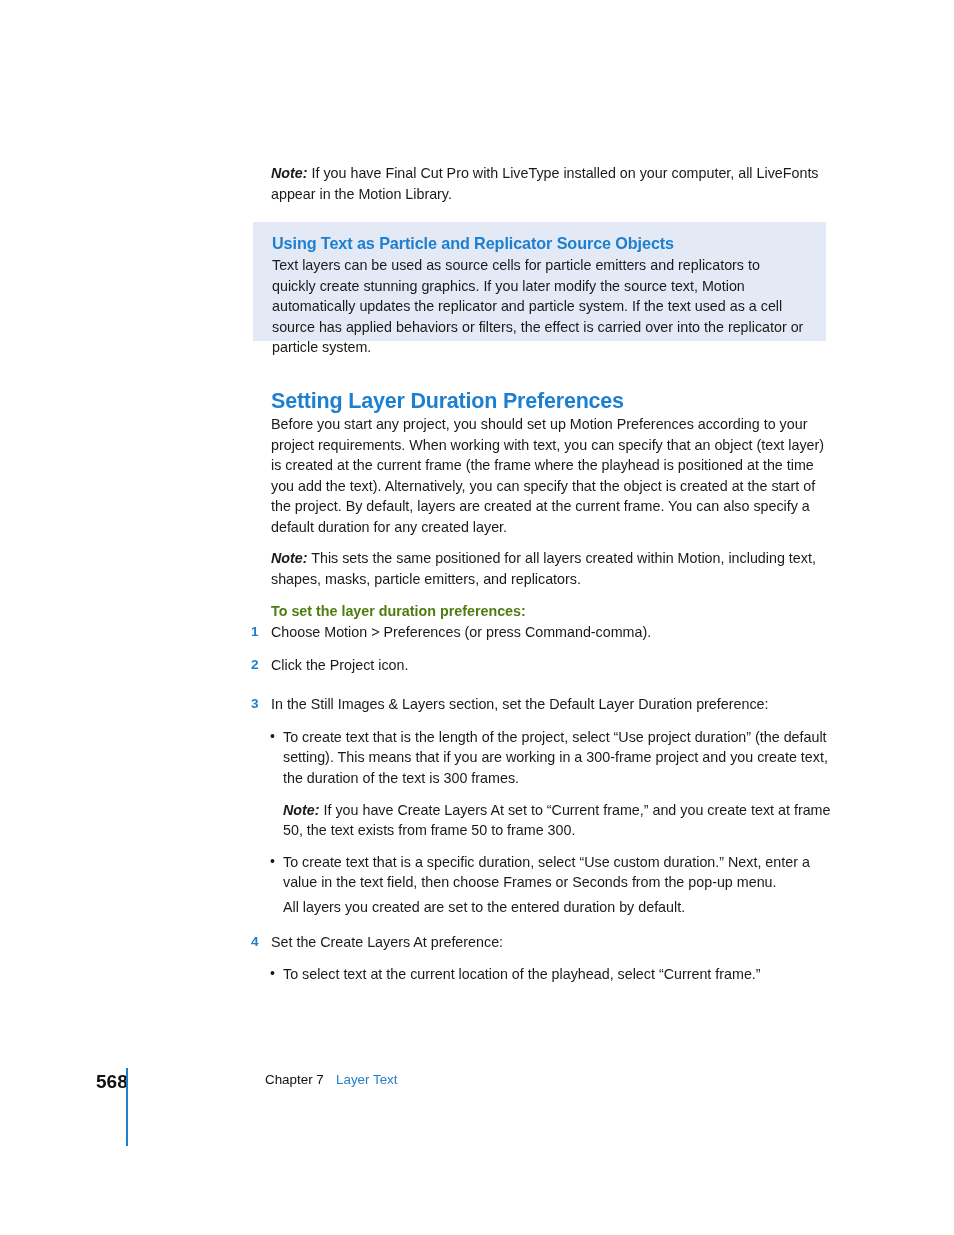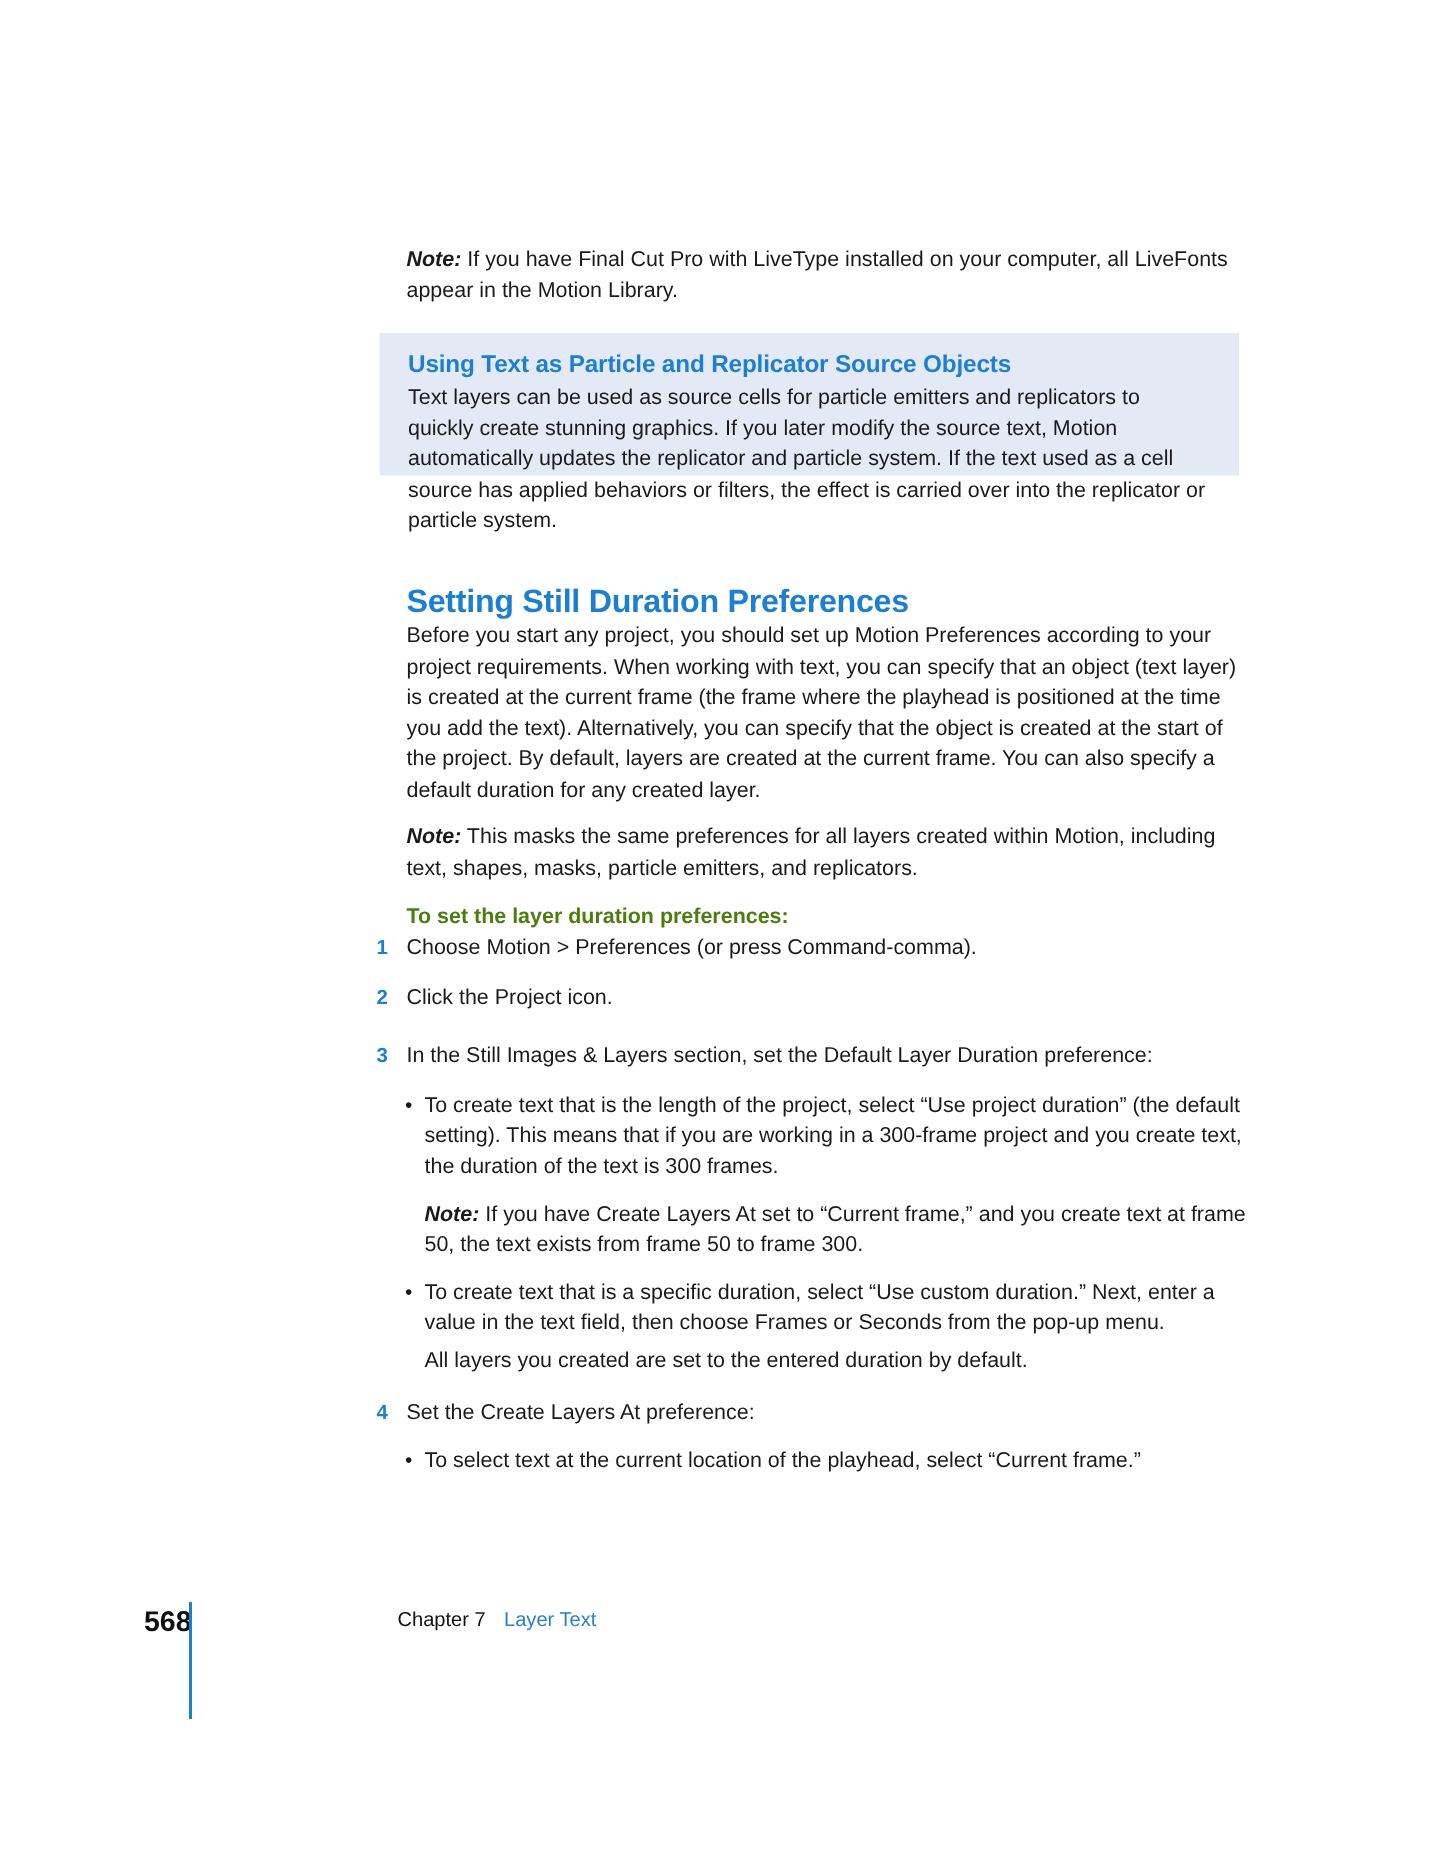--- a/index.html
+++ b/index.html
@@ -44,21 +44,21 @@
     font-weight: bold;
     margin-top: 13px;
   }
 
   
   .callout {
     position: absolute;
     left: 253px;
     top: 222px;
     width: 573px;
-    height: 95px;
+    height: 119px;
     background: #e3e9f5;
     box-sizing: border-box;
     padding: 10px 22px 12px 19px;
   }
   .callout-title {
     margin: 0 0 1px 0;
     font-size: 16.2px;
     line-height: 22px;
     font-weight: bold;
     color: #1c7fd0;
@@ -217,28 +217,28 @@
 
   <div class="content">
     <p class="blk"><span class="note-lead">Note:</span><span> If you have Final Cut Pro with LiveType installed on your computer, all LiveFonts appear in the Motion Library.</span></p>
   </div>
 
   <div class="callout">
     <p class="callout-title">Using Text as Particle and Replicator Source Objects</p>
     <p class="callout-body">Text layers can be used as source cells for particle emitters and replicators to quickly create stunning graphics. If you later modify the source text, Motion automatically updates the replicator and particle system. If the text used as a cell source has applied behaviors or filters, the effect is carried over into the replicator or particle system.</p>
   </div>
 
-  <h2 class="section-heading">Setting Still Duration Preferences</h2>
+  <h2 class="section-heading">Setting Layer Duration Preferences</h2>
 
   <div class="para-main">
     <p class="blk">Before you start any project, you should set up Motion Preferences according to your project requirements. When working with text, you can specify that an object (text layer) is created at the current frame (the frame where the playhead is positioned at the time you add the text). Alternatively, you can specify that the object is created at the start of the project. By default, layers are created at the current frame. You can also specify a default duration for any created layer.</p>
   </div>
 
   <div class="note-block">
-    <p class="blk"><span class="note-lead">Note:</span><span> This masks the same preferences for all layers created within Motion, including text, shapes, masks, particle emitters, and replicators.</span></p>
+    <p class="blk"><span class="note-lead">Note:</span><span> This sets the same positioned for all layers created within Motion, including text, shapes, masks, particle emitters, and replicators.</span></p>
   </div>
 
   <p class="proc-heading">To set the layer duration preferences:</p>
 
   <div class="steps">
 
     <div class="step">
       <span class="num">1</span>
       <span>Choose Motion &gt; Preferences (or press Command-comma).</span>
     </div>

